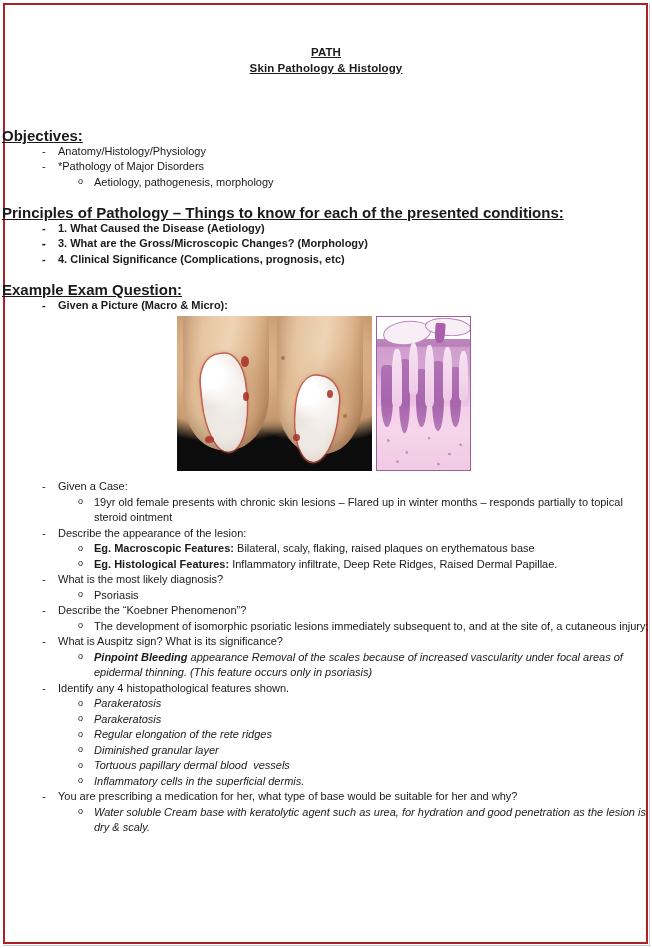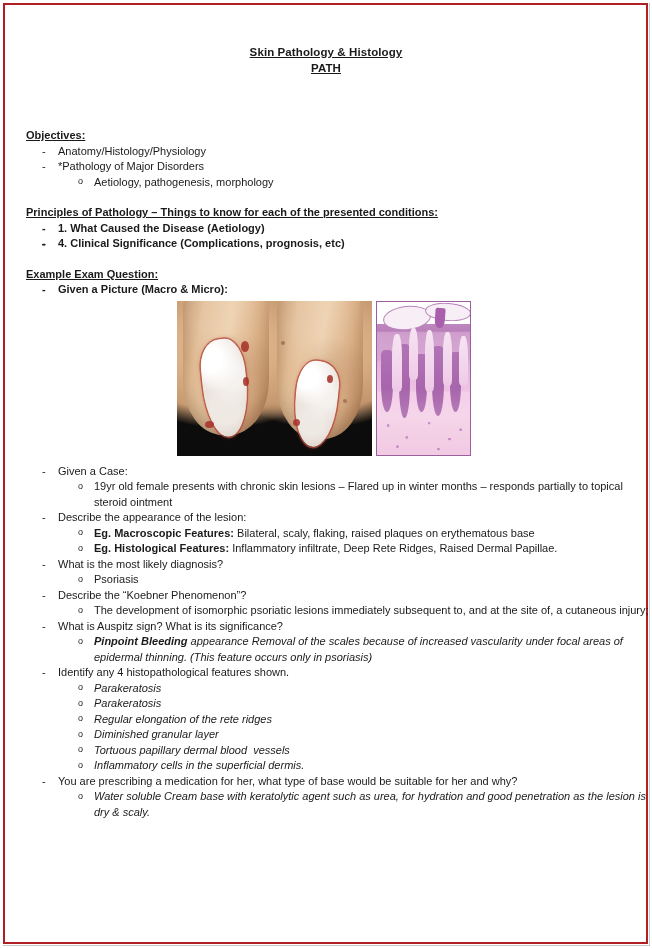--- a/index.html
+++ b/index.html
@@ -54,26 +54,26 @@
   }
   .title-line {
     font-size: 11.5px;
     font-weight: bold;
     color: #1a1a1a;
     text-decoration: underline;
     line-height: 15.5px;
     letter-spacing: 0.1px;
   }
   .heading {
-    font-size: 11px;
+    font-size: 15px;
     font-weight: bold;
     color: #1a1a1a;
     text-decoration: underline;
     line-height: 15.5px;
-    margin-left: 26px;
+    margin-left: 2px;
   }
   .spacer-lg { height: 52px; }
   .spacer-sm { height: 15px; }
   .spacer-xs { height: 8px; }
 
   ul.lvl1, ul.lvl2 {
     list-style: none;
     margin: 0;
     padding: 0;
   }
@@ -261,22 +261,22 @@
 </head>
 <body>
 
 <div class="page">
   <div class="page-border-shadow"></div>
   <div class="page-border" style="border-color: rgb(176, 31, 36);"></div>
 
   <div class="content">
 
     <div class="title-block">
+      <div class="title-line">PATH</div>
       <div class="title-line">Skin Pathology &amp; Histology</div>
-      <div class="title-line">PATH</div>
     </div>
 
     <div class="spacer-lg"></div>
 
     <div class="heading">Objectives:</div>
     <ul class="lvl1">
       <li class="dash">
         <span class="bullet">-</span>
         <span class="txt">Anatomy/Histology/Physiology</span>
       </li>
@@ -298,20 +298,21 @@
     <ul class="lvl1">
       <li class="dash b">
         <span class="bullet">-</span>
         <span class="txt">1. What Caused the Disease (Aetiology)</span>
       </li>
       <li class="dash b">
         <span class="bullet">-</span>
       </li>
       <li class="dash b">
         <span class="bullet">-</span>
+        <span class="txt">3. What are the Gross/Microscopic Changes? (Morphology)</span>
       </li>
       <li class="dash b">
         <span class="bullet">-</span>
         <span class="txt">4. Clinical Significance (Complications, prognosis, etc)</span>
       </li>
     </ul>
 
     <div class="spacer-sm"></div>
 
     <div class="heading">Example Exam Question:</div>

